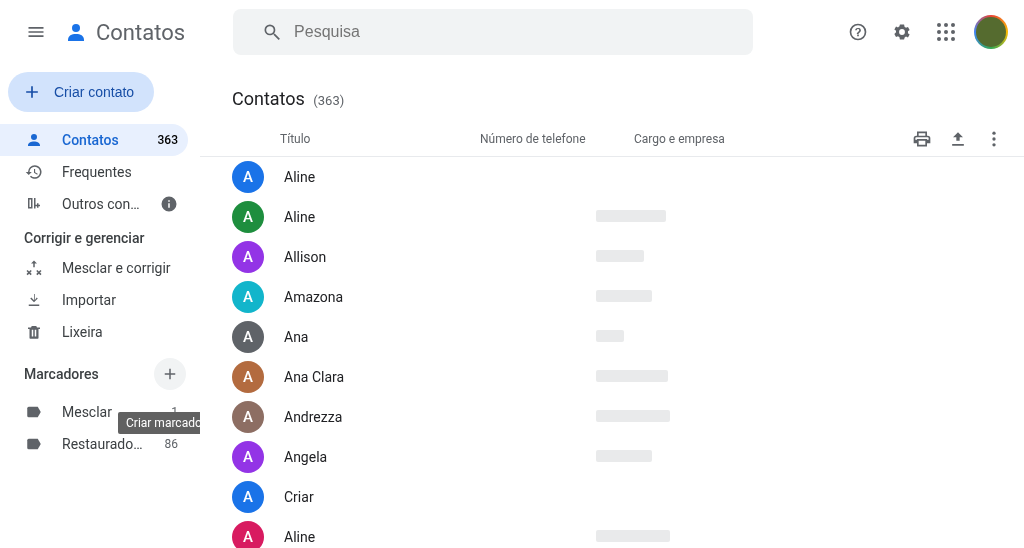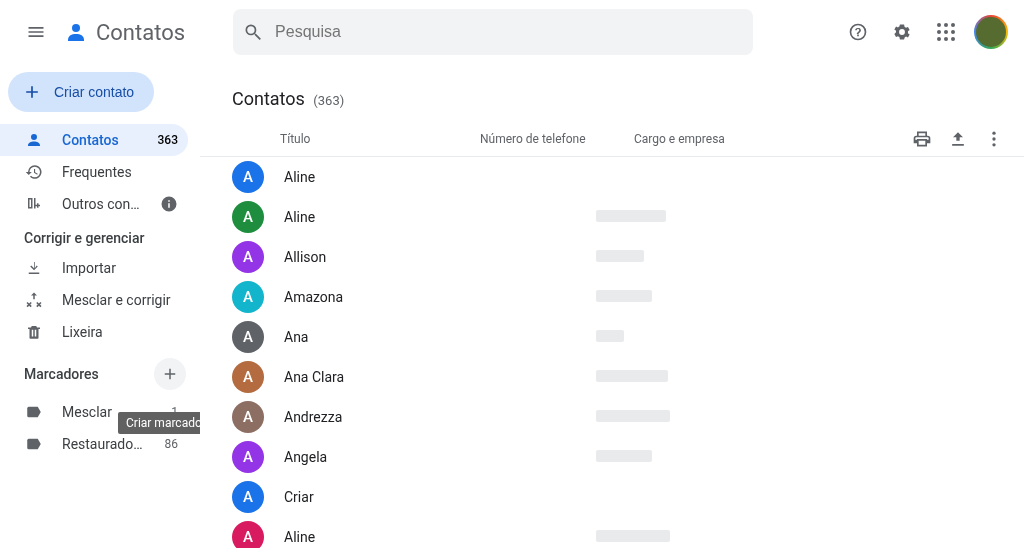--- a/index.html
+++ b/index.html
@@ -40,21 +40,21 @@
       font-size: 22px;
       color: #5f6368;
     }
     .search {
       background: #f1f3f4;
       border-radius: 8px;
       height: 46px;
       flex: 0 0 520px;
       display: flex;
       align-items: center;
-      padding: 0 10px;
+      padding: 0 29px;
       gap: 12px;
     }
     .search svg { color: #5f6368; }
     .search input {
       border: none; outline: none;
       background: transparent;
       font-size: 16px;
       flex: 1;
       color: #3c4043;
     }
@@ -340,32 +340,32 @@
         </div>
       </div>
 
     <div class="section-head">
       <span>Corrigir e gerenciar</span>
     </div>
     <div id="nav-fix">
         <div class="nav-item">
           <span class="nav-icon">
             <svg width="18" height="18" viewBox="0 0 24 24">
+              <path fill="currentColor" d="M22 20l-2-2 2-2-1.5-1.5-2 2-2-2L15 16l2 2-2 2 1.5 1.5 2-2 2 2L22 20zM2 20l2-2-2-2 1.5-1.5 2 2 2-2L9 16l-2 2 2 2-1.5 1.5-2-2-2 2L2 20zM12 2L8 6h3v5h2V6h3l-4-4z"></path>
+            </svg>
+          </span>
+          <span class="nav-label">Mesclar e corrigir</span>
+        </div>
+        <div class="nav-item">
+          <span class="nav-icon">
+            <svg width="18" height="18" viewBox="0 0 24 24">
               <path fill="currentColor" d="M5 20h14v-2H5v2zM12 4v8.2L8.4 8.6 7 10l5 5 5-5-1.4-1.4L13 12.2V4h-1z"></path>
             </svg>
           </span>
           <span class="nav-label">Importar</span>
-        </div>
-        <div class="nav-item">
-          <span class="nav-icon">
-            <svg width="18" height="18" viewBox="0 0 24 24">
-              <path fill="currentColor" d="M22 20l-2-2 2-2-1.5-1.5-2 2-2-2L15 16l2 2-2 2 1.5 1.5 2-2 2 2L22 20zM2 20l2-2-2-2 1.5-1.5 2 2 2-2L9 16l-2 2 2 2-1.5 1.5-2-2-2 2L2 20zM12 2L8 6h3v5h2V6h3l-4-4z"></path>
-            </svg>
-          </span>
-          <span class="nav-label">Mesclar e corrigir</span>
         </div>
         <div class="nav-item">
           <span class="nav-icon">
             <svg width="18" height="18" viewBox="0 0 24 24">
               <path fill="currentColor" d="M6 7h12v13a1 1 0 01-1 1H7a1 1 0 01-1-1V7zm3 2v9h2V9H9zm4 0v9h2V9h-2zM9 4h6l1 2h4v2H4V6h4l1-2z"></path>
             </svg>
           </span>
           <span class="nav-label">Lixeira</span>
         </div>
       </div>

